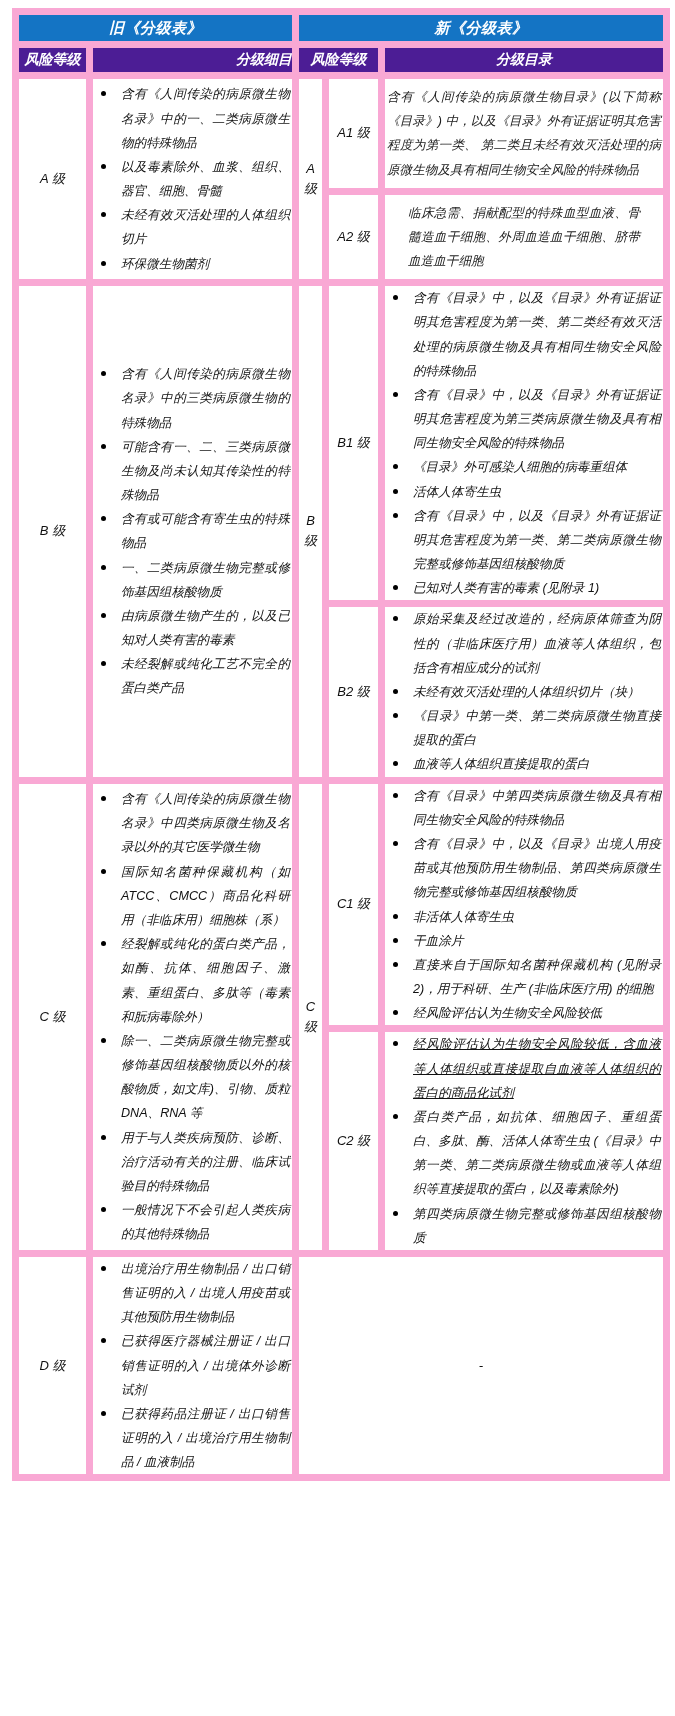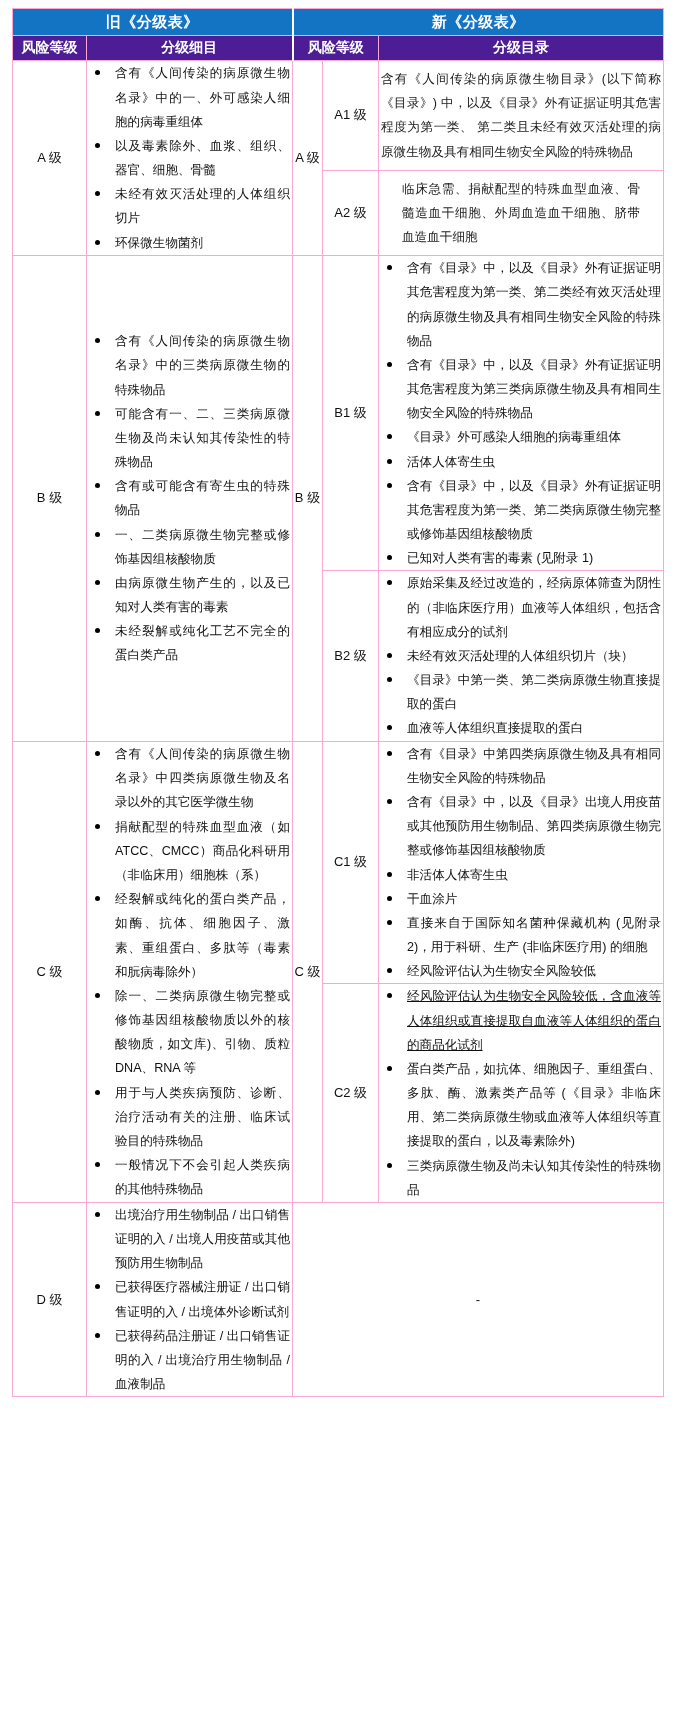--- a/index.html
+++ b/index.html
@@ -17,23 +17,24 @@
     box-sizing:border-box;
   }
   table.grade-table{
     border-collapse:collapse;
     width:651px;
     margin:8px 12px 0 12px;
     table-layout:fixed;
   }
   table.grade-table td,
   table.grade-table th{
-    border:1px solid #f9a8d4;
+    border:7px solid #f9a8d4;
     vertical-align:middle;
     padding:0;
+    font-style:italic;
   }
   
   .hdr-top td{
     background:#1474c4;
     color:#ffffff;
     font-weight:bold;
     font-size:15px;
     text-align:center;
     height:26px;
     border:1px solid #1474c4;
@@ -42,21 +43,21 @@
   .hdr-top td.sep-left{ border-right:2px solid #ffffff; }
   .hdr-sub td{
     background:#4c1d95;
     color:#ffffff;
     font-weight:bold;
     font-size:14px;
     text-align:center;
     height:24px;
     border:1px solid #1474c4;
   }
-  .hdr-sub td.v-sep{ border-right:2px solid #ffffff; }
+  .hdr-sub td.v-sep{ border-right:2px solid #ffffff;text-align:right; }
   
   .lvl{
     text-align:center;
     font-size:13px;
     line-height:1.7;
     color:#111;
   }
   .lvl-narrow{
     text-align:center;
     font-size:13px;
@@ -127,21 +128,21 @@
         <td>风险等级</td>
         <td class="v-sep">分级细目</td>
         <td colspan="2">风险等级</td>
         <td>分级目录</td>
       </tr>
 
       <tr>
         <td rowspan="2" class="lvl">A 级</td>
         <td rowspan="2" class="cell-pad">
           <ul class="bl">
-            <li>含有《人间传染的病原微生物名录》中的一、外可感染人细胞的病毒重组体</li>
+            <li>含有《人间传染的病原微生物名录》中的一、二类病原微生物的特殊物品</li>
             <li>以及毒素除外、血浆、组织、器官、细胞、骨髓</li>
             <li>未经有效灭活处理的人体组织切片</li>
             <li>环保微生物菌剂</li>
           </ul>
         </td>
         <td rowspan="2" class="lvl-narrow">A 级</td>
         <td class="lvl">A1 级</td>
         <td class="cell-pad" style="padding:6px 2px;">
           <div style="font-size:12.6px;line-height:1.92;text-align:justify;text-justify:inter-ideograph;">含有《人间传染的病原微生物目录》(以下简称《目录》) 中，以及《目录》外有证据证明其危害程度为第一类、 第二类且未经有效灭活处理的病原微生物及具有相同生物安全风险的特殊物品</div>
         </td>
@@ -188,21 +189,21 @@
             <li>血液等人体组织直接提取的蛋白</li>
           </ul>
         </td>
       </tr>
 
       <tr>
         <td rowspan="2" class="lvl">C 级</td>
         <td rowspan="2" class="cell-pad">
           <ul class="bl">
             <li>含有《人间传染的病原微生物名录》中四类病原微生物及名录以外的其它医学微生物</li>
-            <li>捐献配型的特殊血型血液（如 ATCC、CMCC）商品化科研用（非临床用）细胞株（系）</li>
+            <li>国际知名菌种保藏机构（如 ATCC、CMCC）商品化科研用（非临床用）细胞株（系）</li>
             <li>经裂解或纯化的蛋白类产品，如酶、抗体、细胞因子、激素、重组蛋白、多肽等（毒素和朊病毒除外）</li>
             <li>除一、二类病原微生物完整或修饰基因组核酸物质以外的核酸物质，如文库)、引物、质粒 DNA、RNA 等</li>
             <li>用于与人类疾病预防、诊断、治疗活动有关的注册、临床试验目的特殊物品</li>
             <li>一般情况下不会引起人类疾病的其他特殊物品</li>
           </ul>
         </td>
         <td rowspan="2" class="lvl-narrow">C 级</td>
         <td class="lvl">C1 级</td>
         <td class="cell-pad">
           <ul class="bl">
@@ -213,22 +214,22 @@
             <li>直接来自于国际知名菌种保藏机构 (见附录 2)，用于科研、生产 (非临床医疗用) 的细胞</li>
             <li>经风险评估认为生物安全风险较低</li>
           </ul>
         </td>
       </tr>
       <tr>
         <td class="lvl">C2 级</td>
         <td class="cell-pad">
           <ul class="bl">
             <li class="u-wavy">经风险评估认为生物安全风险较低，含血液等人体组织或直接提取自血液等人体组织的蛋白的商品化试剂</li>
-            <li>蛋白类产品，如抗体、细胞因子、重组蛋白、多肽、酶、激素类产品等 (《目录》非临床用、第二类病原微生物或血液等人体组织等直接提取的蛋白，以及毒素除外)</li>
-            <li>三类病原微生物及尚未认知其传染性的特殊物品</li>
+            <li>蛋白类产品，如抗体、细胞因子、重组蛋白、多肽、酶、活体人体寄生虫 (《目录》中第一类、第二类病原微生物或血液等人体组织等直接提取的蛋白，以及毒素除外)</li>
+            <li>第四类病原微生物完整或修饰基因组核酸物质</li>
           </ul>
         </td>
       </tr>
 
       <tr>
         <td class="lvl">D 级</td>
         <td class="cell-pad">
           <ul class="bl">
             <li>出境治疗用生物制品 / 出口销售证明的入 / 出境人用疫苗或其他预防用生物制品</li>
             <li>已获得医疗器械注册证 / 出口销售证明的入 / 出境体外诊断试剂</li>

